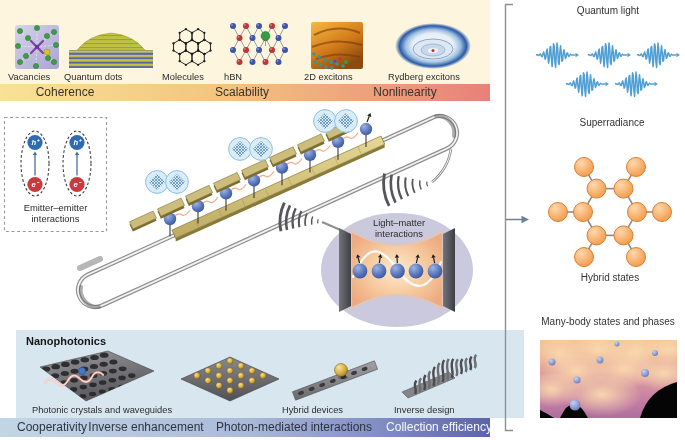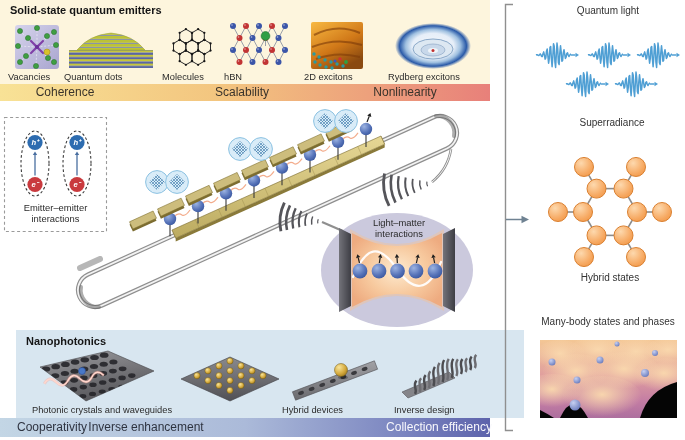--- a/index.html
+++ b/index.html
@@ -213,21 +213,20 @@
           <polygon points="418.28702859899533,254.19667159339576 419.7,258.1 415.4,257.2" fill="#1e1e1e"></polygon>
           <line x1="434.6183820092469" y1="263" x2="433.5689325346759" y2="257.6010504910378" stroke="#1e1e1e" stroke-width="1.2"></line>
           <polygon points="432.901101050858,254.16535534897102 435.7,257.2 431.4,258.0" fill="#1e1e1e"></polygon>
         </g>
       <text class="boxlbl" x="399" y="226" text-anchor="middle">Light–matter</text>
       <text class="boxlbl" x="399" y="237" text-anchor="middle">interactions</text>
     </g>
   </svg>
 
   <div class="abs panel-top">
-    <div class="panel-title">Solid-state quantum emitters</div>
 
     <div class="titem" style="left:8px;top:20px;width:58px">
       <div class="iconwrap">
           <svg width="46" height="46">
         <defs>
               <linearGradient id="lavG" x1="0" y1="0" x2="1" y2="1">
           <stop offset="0" stop-color="#d6d3ec"></stop>
                 <stop offset="1" stop-color="#a9a5cf"></stop>
               </linearGradient>
             </defs>
@@ -626,20 +625,21 @@
             </g>
       </svg>
         </div>
       <div class="ilabel">Inverse design</div>
     </div>
   </div>
 
   <div class="bar bar-bottom">
     <span style="left:52px">Cooperativity</span>
     <span style="left:146px">Inverse enhancement</span>
+    <span style="left:294px">Photon-mediated interactions</span>
     <span class="inv" style="left:439px">Collection efficiency</span>
   </div>
 
   <svg class="abs" style="left:498px;top:0" width="40" height="440" viewBox="498 0 40 440">
     <polyline points="513,4.5 505.5,4.5 505.5,430.5 513,430.5" fill="none" stroke="#8f8f8f" stroke-width="1.4"></polyline>
     <g>
       <line x1="506" y1="219.5" x2="522" y2="219.5" stroke="#6f8292" stroke-width="1.5"></line>
       <polygon points="529,219.5 521.5,215.8 521.5,223.2" fill="#6f8292"></polygon>
     </g>
   </svg>

